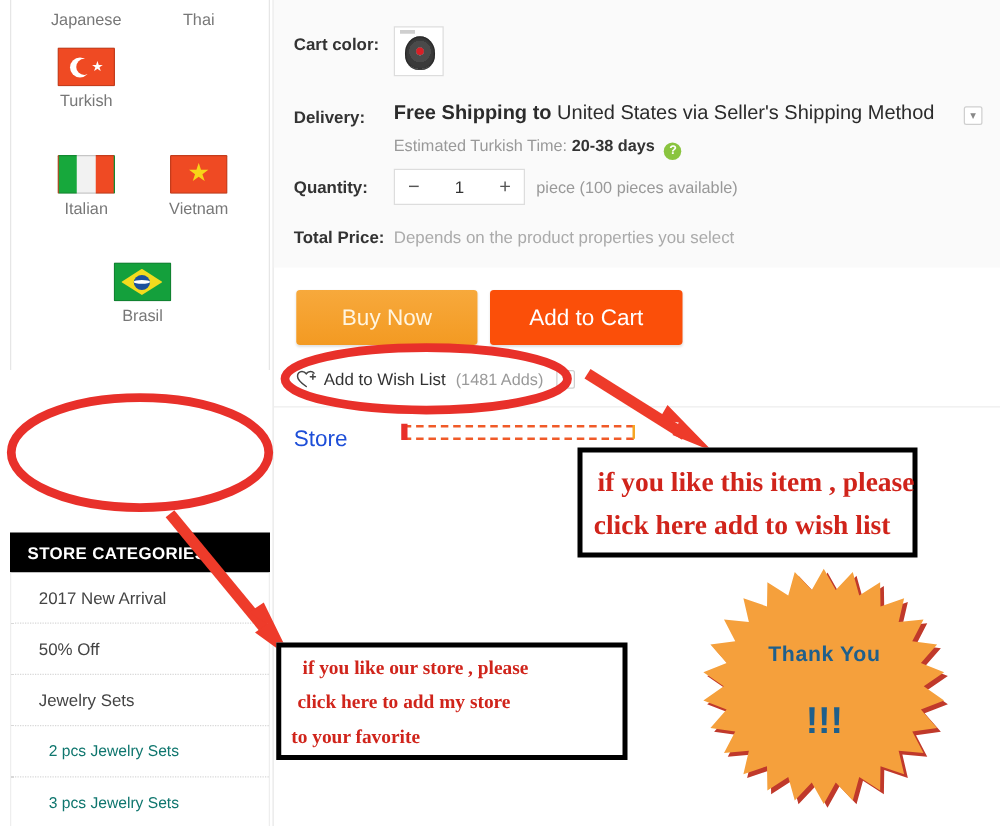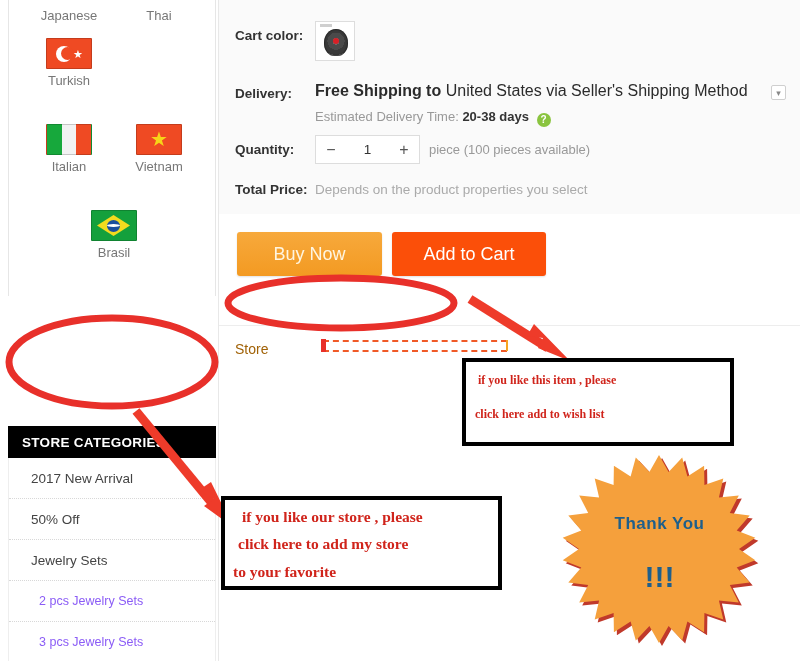--- a/index.html
+++ b/index.html
@@ -69,21 +69,21 @@
     background:#000;color:#fff;font-size:13.5px;font-weight:bold;
     display:flex;align-items:center;padding-left:14px;box-sizing:border-box;
     letter-spacing:.3px;
   }
   #cat-list{position:absolute;left:8px;top:458px;width:208px;
     border-left:1px solid #eee;border-right:1px solid #eee;box-sizing:border-box;background:#fff;}
   .cat-item{
     height:41px;display:flex;align-items:center;box-sizing:border-box;
     border-bottom:1px dotted #d8d8d8;color:#444;font-size:13.5px;padding-left:22px;
   }
-  .cat-item.sub{padding-left:30px;color:#8b5cf6;font-size:12.5px;text-align:center;}
+  .cat-item.sub{padding-left:30px;color:#0f766e;font-size:12.5px;text-align:center;}
 
   
   #main{
     position:absolute;left:218px;top:0;width:582px;height:661px;background:#fff;
     border-left:1px solid #e8e8e8;box-sizing:border-box;
   }
   #props{
     position:absolute;left:0;top:0;width:582px;height:214px;background:#fafafa;
   }
   .prop-label{
@@ -142,39 +142,39 @@
   #wish-row{position:absolute;left:18px;top:293px;height:20px;display:flex;align-items:center;gap:5px;}
   #wish-heart{width:17px;height:16px;position:relative;display:inline-block;}
   #wish-text{font-size:13.5px;color:#333;}
   #wish-count{font-size:13px;color:#9a9a9a;margin-left:3px;}
   #wish-caret{
     width:15px;height:15px;border:1px solid #cfcfcf;border-radius:2px;background:#fff;
     display:flex;align-items:center;justify-content:center;font-size:9px;color:#888;
     box-sizing:border-box;margin-left:5px;
   }
   #hr-1{position:absolute;left:0;top:325px;width:582px;height:1px;background:#ededed;}
-  #store-label{position:absolute;left:16px;top:341px;font-size:14px;color:#a16207;}
+  #store-label{position:absolute;left:16px;top:341px;font-size:18px;color:#1d4ed8;}
   #store-dash{
     position:absolute;left:104px;top:340px;width:184px;height:8px;
     border-top:2px dashed #f05a28;border-bottom:2px dashed #f05a28;
   }
   #store-dash:before{content:"";position:absolute;left:-2px;top:-3px;width:5px;height:13px;background:#e8302a;}
   #store-dash:after{content:"";position:absolute;right:-1px;top:-2px;width:2px;height:11px;background:#f6a623;}
 
   
   .ann-box{
     position:absolute;background:#fff;border:4px solid #000;box-sizing:border-box;
     font-family:"Liberation Serif","DejaVu Serif",serif;color:#d0241b;font-weight:bold;
   }
   .ann-line{white-space:nowrap;}
   #ann-wish{left:462px;top:358px;width:272px;height:88px;}
-  #ann-wish .ann-line{font-size:12px;position:absolute;}
+  #ann-wish .ann-line{font-size:22px;position:absolute;}
   #ann-wish .l1{left:12px;top:11px;}
   #ann-wish .l2{left:9px;top:45px;}
-  #ann-store{left:221px;top:496px;width:281px;height:94px;}
+  #ann-store{left:221px;top:514px;width:281px;height:94px;}
   #ann-store .ann-line{font-size:15.5px;position:absolute;}
   #ann-store .l1{left:17px;top:8px;}
   #ann-store .l2{left:13px;top:35px;}
   #ann-store .l3{left:8px;top:63px;}
 
   svg.overlay{position:absolute;left:0;top:0;width:800px;height:661px;pointer-events:none;}
 
   #thankyou-wrap{position:absolute;left:557px;top:452px;width:205px;height:195px;}
   #ty-text{
     position:absolute;left:0;top:62px;width:205px;text-align:center;
@@ -264,41 +264,52 @@
     </div>
 
     <div class="prop-label" style="top:86px;">Delivery:</div>
     <div id="ship-main">
       <b>Free Shipping to</b>
       <span class="norm">United States via Seller's Shipping Method</span>
     </div>
     <div id="ship-caret">▾</div>
 
     <div id="ship-eta">
-      <span>Estimated Delivery Time:</span>
+      <span>Estimated Turkish Time:</span>
       <b>20-38</b>
       <b>days</b>
       <span id="eta-help">?</span>
     </div>
 
     <div class="prop-label" style="top:142px;">Quantity:</div>
     <div id="qty-box">
       <div class="qty-btn">−</div>
       <div id="qty-val">1</div>
       <div class="qty-btn">+</div>
     </div>
     <div id="qty-note">piece (100 pieces available)</div>
 
     <div class="prop-label" style="top:182px;">Total Price:</div>
     <div id="total-note">Depends on the product properties you select</div>
   </div>
 
   <div id="buy-now">Buy Now</div>
   <div id="add-cart">Add to Cart</div>
 
+  <div id="wish-row">
+    <span id="wish-heart">
+      <svg width="17" height="16" viewBox="0 0 17 16">
+        <path d="M8 14.2 C3 10.6 1 8.4 1 5.9 C1 3.7 2.6 2.2 4.6 2.2 C5.9 2.2 7.2 2.9 8 4 C8.8 2.9 10.1 2.2 11.4 2.2 C12.6 2.2 13.6 2.7 14.2 3.5" fill="none" stroke="#444" stroke-width="1.2" stroke-linecap="round"></path>
+        <path d="M13.3 4.4 v4 M11.3 6.4 h4" stroke="#444" stroke-width="1.2" stroke-linecap="round"></path>
+      </svg>
+    </span>
+    <span id="wish-text">Add to Wish List</span>
+    <span id="wish-count">(1481 Adds)</span>
+    <span id="wish-caret">▾</span>
+  </div>
 
   <div id="hr-1"></div>
   <div id="store-label">Store</div>
   <div id="store-dash"></div>
 </div>
 
 <svg class="overlay" viewBox="0 0 800 661">
 
   <ellipse cx="112" cy="362" rx="103" ry="44" fill="none" stroke="#e8302a" stroke-width="7"></ellipse>
 

